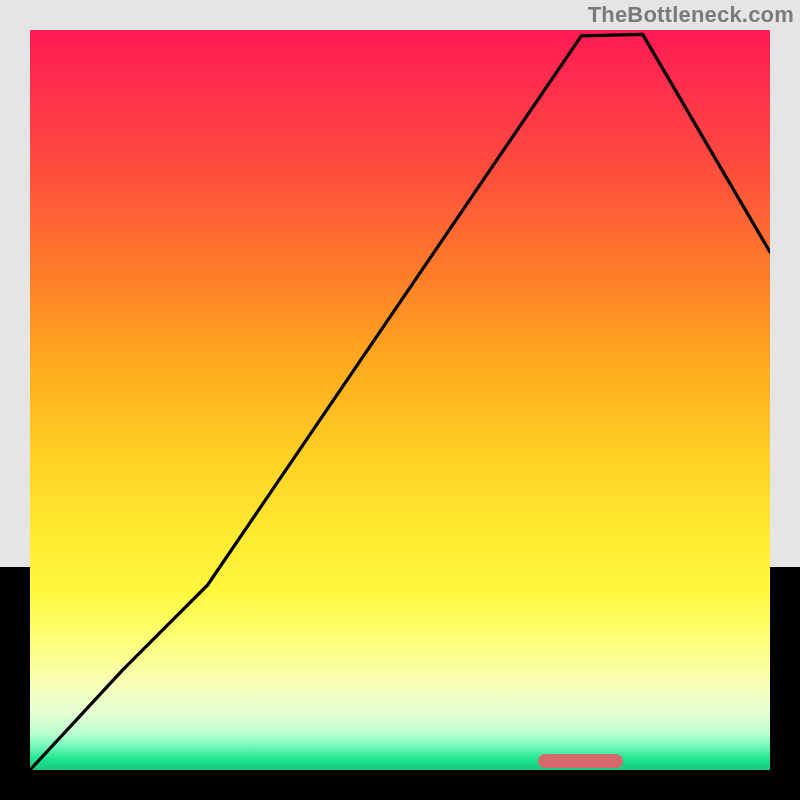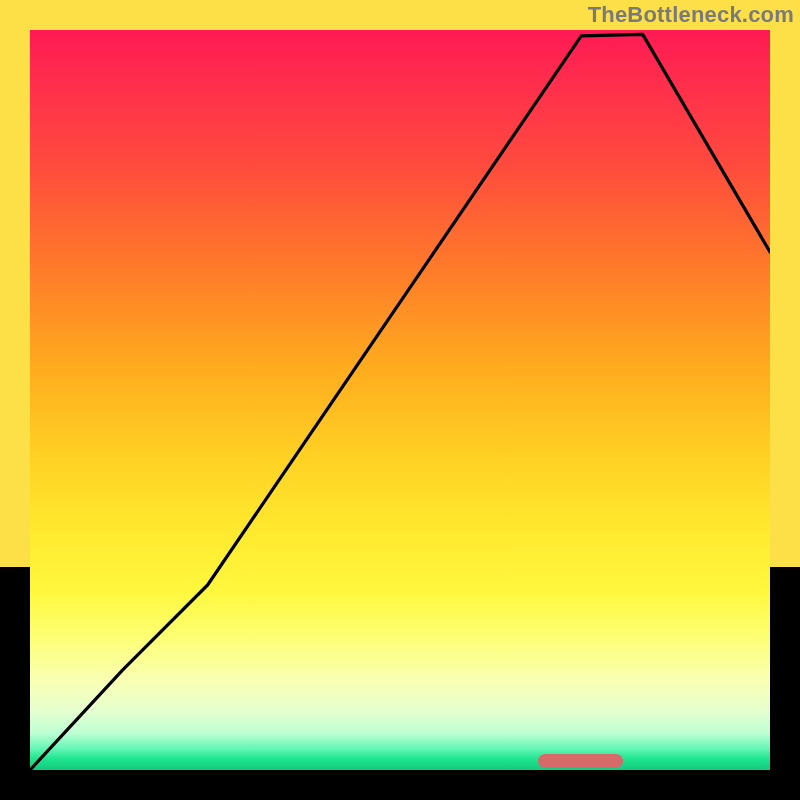--- a/index.html
+++ b/index.html
@@ -10,21 +10,21 @@
     background: #000;
     overflow: hidden;
     font-family: Arial, Helvetica, sans-serif;
   }
   .outer {
     position: absolute;
     left: 0;
     top: 0;
     width: 800px;
     height: 567px;
-    background: #fde047;
+    background: #e5e5e5;
   }
   .plot {
     position: absolute;
     left: 30px;
     top: 30px;
     width: 740px;
     height: 740px;
     overflow: hidden;
   }
   .gradient {

